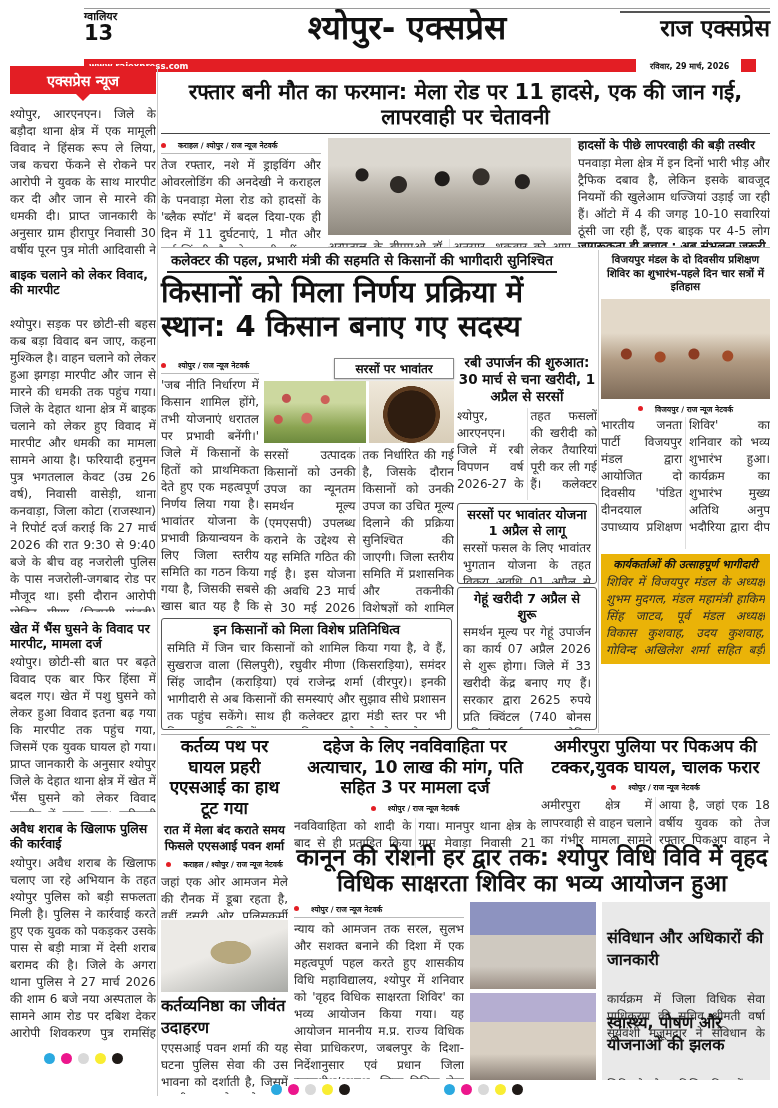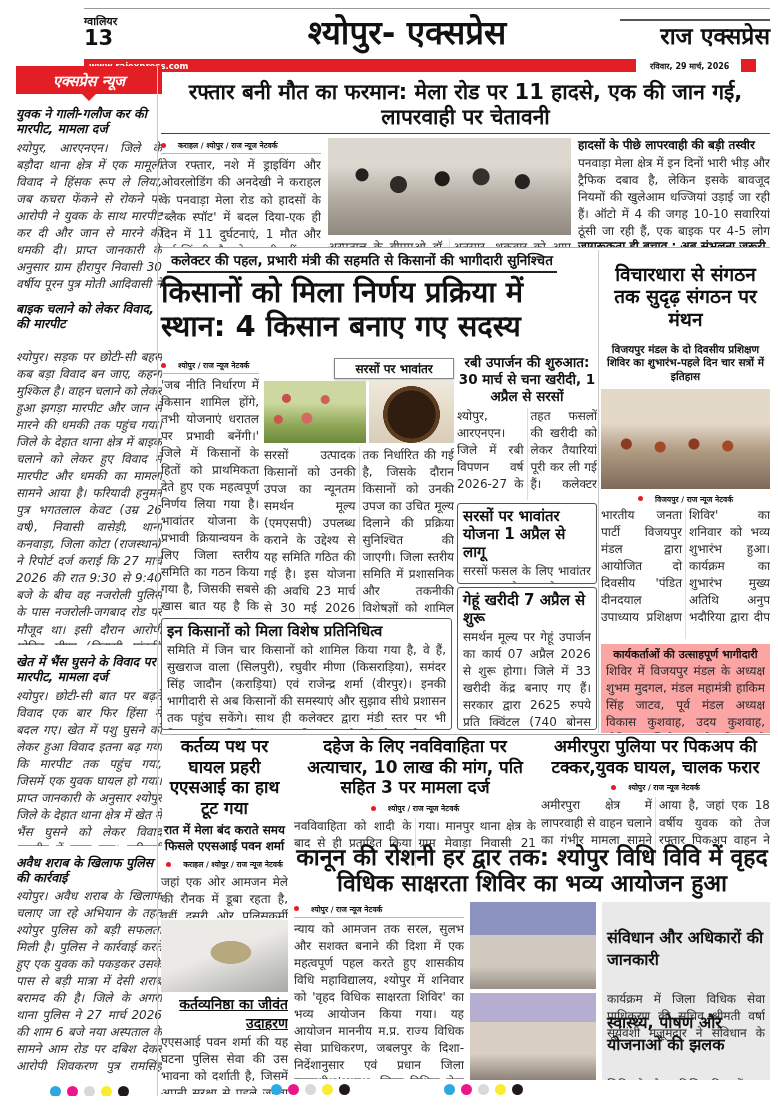--- a/index.html
+++ b/index.html
@@ -36,35 +36,35 @@
     linear-gradient(180deg,#e3d9c9 0 34%,#b09a82 62%,#7d6a58);}
   .ph-hosp{background:
     radial-gradient(ellipse at 55% 45%,#b7a87e 0 20%,transparent 21%),
     linear-gradient(160deg,#eceae6 0 45%,#c6c6c2 75%,#a9aaa6);}
   .ph-event1{background:linear-gradient(180deg,#8d93c0 0 38%,#cfc9c0 38% 74%,#9b8f85);}
   .ph-event2{background:linear-gradient(180deg,#b5aed1 0 33%,#d8cfc2 33% 70%,#8d8278);}
 
   
   .masthead{position:absolute;left:84px;top:8px;width:686px;}
   .mh-topline{border-top:1.5px solid #9a9a9a;margin-bottom:2px;}
-  .mh-row{display:flex;align-items:center;height:44px;}
+  .mh-row{display:flex;align-items:flex-start;height:44px;}
   .mh-left{width:110px;}
   .mh-city{font-size:11px;font-weight:bold;line-height:1;}
   .mh-page{font-size:21px;font-weight:800;line-height:1.05;}
   .mh-title{flex:1;text-align:center;font-size:33px;font-weight:800;line-height:1;padding-bottom:2px;}
   .mh-brand{width:150px;text-align:right;font-size:23px;font-weight:800;line-height:1;
             border-top:2px solid #555;padding-top:4px;}
   .mh-bar{display:flex;align-items:center;margin-top:4px;height:13px;}
   .bar-red{background:var(--red);color:#fff;font-weight:bold;font-size:8.5px;
            flex:0 0 552px;height:13px;display:flex;align-items:center;padding-left:5px;box-sizing:border-box;}
   .bar-date{font-size:8px;font-weight:bold;margin-left:14px;white-space:nowrap;}
   .bar-sq{width:15px;height:13px;background:var(--red);margin-left:12px;}
 
   
-  .sidebar{position:absolute;left:16px;top:66px;width:146px;height:1030px;overflow:hidden;font-style:italic;}
+  .sidebar{position:absolute;left:10px;top:66px;width:146px;height:1030px;overflow:hidden;}
   .badge{position:relative;background:var(--red);color:#fff;font-weight:800;text-align:center;
          font-size:14.5px;padding:4px 0;margin-bottom:12px;}
   .badge:after{content:"";position:absolute;left:50%;top:100%;transform:translateX(-50%);
          border:7px solid transparent;border-top-color:var(--red);}
   .s-art{margin-bottom:9px;}
   .s-art h3{font-size:12.5px;line-height:1.22;font-weight:800;margin:0 0 3px;}
   .sb1{height:152px;} .sb2{height:296px;margin-top:18px;} .sb3{height:158px;} .sb4{height:186px;}
   .dots{display:flex;gap:6px;justify-content:center;align-items:center;}
   .dots i{width:11px;height:11px;border-radius:50%;display:block;}
   .pc{background:#2ba9e0;} .pm{background:#ec168c;} .pg{background:#d9d9d9;} .py{background:#f9ed32;} .pk{background:#1f1a17;}
@@ -97,45 +97,45 @@
   .f-mid{position:absolute;left:103px;top:108px;width:190px;height:254px;}
   .f-label{background:#fff;border:1px solid #888;font-weight:800;font-size:12px;text-align:center;
            padding:1px 0;width:62%;margin-left:auto;box-shadow:0 1px 2px rgba(0,0,0,.25);}
   .f-photos{display:flex;gap:3px;height:62px;margin-top:2px;}
   .f-photos .p1{flex:1.2;} .f-photos .p2{flex:1;}
   .f-midtx{margin-top:4px;height:178px;}
   .f-right{position:absolute;left:296px;top:104px;width:140px;height:146px;overflow:hidden;}
   .f-subhead{font-size:13.5px;font-weight:800;line-height:1.25;text-align:center;margin-bottom:3px;}
   .f-subtx{height:100px;}
   .nbox{border:1px solid #555;border-radius:3px;padding:3px 5px;overflow:hidden;box-sizing:border-box;background:#fff;}
-  .nbox h4{font-size:15px;font-weight:800;margin:0 0 2px;line-height:1.2;}
+  .nbox h4{font-size:13px;font-weight:800;text-align:center;margin:0 0 2px;line-height:1.2;}
   .f-box-mustard{position:absolute;left:296px;top:253px;width:140px;height:81px;}
   .f-box-wheat{position:absolute;left:296px;top:337px;width:140px;height:143px;}
   .f-box-farmers{position:absolute;left:0;top:368px;width:291px;height:112px;}
 
   
   .bjp{position:absolute;left:601px;top:250px;width:169px;height:483px;overflow:hidden;}
   .bjp-head{font-size:19px;font-weight:800;text-align:center;line-height:1.18;}
   .bjp-deck{font-size:10.5px;font-weight:700;text-align:center;line-height:1.3;margin-top:3px;}
   .bjp-photo{height:100px;margin-top:5px;}
   .bjp-byline{justify-content:center;border-bottom:none;margin:3px 0 0;}
   .bjp-body{height:132px;}
-  .graybox{background:#fca5a5;padding:4px 5px;overflow:hidden;}
+  .graybox{background:#eab308;padding:4px 5px;overflow:hidden;font-style:italic;}
   .graybox h4{font-size:11px;font-weight:800;text-align:center;margin:0 0 2px;line-height:1.25;}
   .bjp-box{margin-top:5px;} .bjp-box .tx{height:86px;}
 
   
   .bottom{position:absolute;left:161px;top:736px;width:609px;height:362px;}
   .b-head{font-size:17px;font-weight:800;line-height:1.22;text-align:center;margin:0;}
   .b-asi{position:absolute;left:0;top:0;width:127px;height:358px;overflow:hidden;}
   .asi-deck{font-size:12px;font-weight:700;text-align:center;line-height:1.3;margin-top:4px;}
   .asi-byline{justify-content:center;border-bottom:none;margin:3px 0 2px;}
   .asi-t1{height:44px;}
   .asi-photo{height:72px;margin:2px 0;}
-  .asi-sub{font-size:14px;font-weight:800;text-align:right;margin:2px 0;text-decoration:underline;}
+  .asi-sub{font-size:16px;font-weight:800;text-align:left;margin:2px 0;}
   .asi-t2{height:86px;}
   .b-dowry{position:absolute;left:133px;top:0;width:242px;overflow:hidden;}
   .b-dowry .tx{height:50px;}
   .b-pickup{position:absolute;left:380px;top:0;width:229px;overflow:hidden;}
   .b-pickup .tx{height:62px;}
   .b-law{position:absolute;left:133px;top:108px;width:476px;height:252px;}
   .law-head{font-size:23px;font-weight:800;text-align:center;line-height:1.15;margin:0;}
   .law-row{display:flex;gap:6px;margin-top:5px;height:178px;}
   .law-text{width:170px;flex:none;}
   .law-text .tx{height:158px;}
@@ -165,21 +165,20 @@
       <div class="bar-red">www.rajexpress.com</div>
       <div class="bar-date">रविवार, 29 मार्च, 2026</div>
       <div class="bar-sq"></div>
     </div>
   </header>
 
   <aside class="sidebar">
     <div class="badge">एक्सप्रेस न्यूज</div>
 
     <article class="s-art">
-      <h3>युवक ने गाली-गलौज कर की मारपीट, मामला दर्ज</h3>
       <div class="tx sb1">श्योपुर, आरएनएन। जिले के बड़ौदा थाना क्षेत्र में एक मामूली विवाद ने हिंसक रूप ले लिया, जब कचरा फेंकने से रोकने पर आरोपी ने युवक के साथ मारपीट कर दी और जान से मारने की धमकी दी। प्राप्त जानकारी के अनुसार ग्राम हीरापुर निवासी 30 वर्षीय पूरन पुत्र मोती आदिवासी ने पुलिस में शिकायत दर्ज कराई कि 26 मार्च 2026 की शाम करीब 7 बजे, जब हमने अपने घर के सामने कचरा फेंकने से आरोपी धीरज आदिवासी को रोका, तो वह आक्रामक हो गया। आरोपी ने गंदी-गंदी गालियां देते हुए पूरन के साथ मारपीट की और उसे जान से मारने की धमकी भी दी। घटना के बाद पीड़ित ने थाने पहुंचकर शिकायत दर्ज कराई। पुलिस ने मामले में तत्परता दिखाते हुए आरोपी के खिलाफ बीएनएस की धारा 296(2), 115(2) और 351(2) के तहत प्रकरण दर्ज कर जांच शुरू कर दी है।</div>
     </article>
     <article class="s-art">
       <h3>बाइक चलाने को लेकर विवाद, की मारपीट</h3>
       <div class="tx sb2">श्योपुर। सड़क पर छोटी-सी बहस कब बड़ा विवाद बन जाए, कहना मुश्किल है। वाहन चलाने को लेकर हुआ झगड़ा मारपीट और जान से मारने की धमकी तक पहुंच गया। जिले के देहात थाना क्षेत्र में बाइक चलाने को लेकर हुए विवाद में मारपीट और धमकी का मामला सामने आया है। फरियादी हनुमन पुत्र भगतलाल केवट (उम्र 26 वर्ष), निवासी वासेड़ी, थाना कनवाड़ा, जिला कोटा (राजस्थान) ने रिपोर्ट दर्ज कराई कि 27 मार्च 2026 की रात 9:30 से 9:40 बजे के बीच वह नजरोली पुलिस के पास नजरोली-जगबाद रोड पर मौजूद था। इसी दौरान आरोपी मोहित मीणा (निवासी गांवड़ी) और अभिषेक मीणा (निवासी उतनवाड़, थाना बड़ौदा) ने फरियादी से बाइक चलाने की बात को लेकर विवाद शुरू कर दिया। देखते ही देखते आरोपियों ने गाली-गलौज करते हुए उसके साथ मारपीट कर दी, जिससे उसे चोटें आईं। इतना ही नहीं, आरोपियों ने फरियादी को जान से मारने की धमकी भी दी। घटना के बाद पीड़ित ने पुलिस में शिकायत दर्ज कराई। पुलिस ने 28 मार्च 2026 को रात 12:29 बजे अपराध क्रमांक 71/26 के तहत धारा 115(2), 296(2), 351(2), 3(5) बीएनएस के अंतर्गत मामला दर्ज कर जांच शुरू कर दी है। विवेचना का कार्य प्रधान आरक्षक 312 निलेंद्र सिंह को सौंपा गया है।</div>
     </article>
     <article class="s-art">
       <h3>खेत में भैंस घुसने के विवाद पर मारपीट, मामला दर्ज</h3>
       <div class="tx sb3">श्योपुर। छोटी-सी बात पर बढ़ते विवाद एक बार फिर हिंसा में बदल गए। खेत में पशु घुसने को लेकर हुआ विवाद इतना बढ़ गया कि मारपीट तक पहुंच गया, जिसमें एक युवक घायल हो गया। प्राप्त जानकारी के अनुसार श्योपुर जिले के देहात थाना क्षेत्र में खेत में भैंस घुसने को लेकर विवाद मारपीट में बदल गया। फरियादी रामभरोसा पुत्र उदयराम आदिवासी (उम्र 30 वर्ष), निवासी विरली ने रिपोर्ट दर्ज कराई कि 27 मार्च 2026 को दोपहर करीब 1 बजे वह अपने गांव के नीम वाले खेत पर था। आरोपी महावीर आदिवासी, निवासी नदर, की भैंस उसके गेहूं के खेत में घुस गई। इस बात को लेकर जब फरियादी ने आपत्ति जताई, तो आरोपी ने विवाद करते हुए उसके साथ मारपीट कर दी। पुलिस ने मामले को गंभीरता से लेते हुए 27 मार्च 2026 को शाम 4:40 बजे अपराध क्रमांक 25/26 के तहत धारा 115(2), 392, 117(2) बीएनएस के अंतर्गत मामला दर्ज कर विवेचना प्रारंभ कर दी है। जांच की जिम्मेदारी एसडीआई पूरनमल को सौंपी गई है।</div>
     </article>
@@ -265,21 +264,20 @@
       <div class="tx" style="height:118px;">समर्थन मूल्य पर गेहूं उपार्जन का कार्य 07 अप्रैल 2026 से शुरू होगा। जिले में 33 खरीदी केंद्र बनाए गए हैं। सरकार द्वारा 2625 रुपये प्रति क्विंटल (740 बोनस सहित) समर्थन मूल्य घोषित किया गया है। अब तक जिले के 18,074 किसानों ने गेहूं उपार्जन के लिए पंजीयन कराया है। प्रशासन ने किसानों से अपील की है कि वे निर्धारित तिथियों पर ही अपने नजदीकी केंद्र पर उपज लेकर पहुंचे। पंजीयन और आवश्यक दस्तावेज साथ रखें। एफएक्यू मानकों के अनुसार साफ-सुथरी उपज लाएं। रबी फसलों की खरीदी के लिए तय समय-सारणी से किसानों को अपनी उपज बेचने में सुविधा मिलेगी और समर्थन मूल्य व भावांतर योजना का लाभ सुनिश्चित होगा। समय पर खरीदी, सही मूल्य-किसानों की समृद्धि की यही कुंजी है।</div>
     </div>
 
     <div class="nbox f-box-farmers">
       <h4>इन किसानों को मिला विशेष प्रतिनिधित्व</h4>
       <div class="tx" style="height:88px;">समिति में जिन चार किसानों को शामिल किया गया है, वे हैं, सुखराज वाला (सिलपुरी), रघुवीर मीणा (किसराड़िया), समंदर सिंह जादौन (कराड़िया) एवं राजेन्द्र शर्मा (वीरपुर)। इनकी भागीदारी से अब किसानों की समस्याएं और सुझाव सीधे प्रशासन तक पहुंच सकेंगे। साथ ही कलेक्टर द्वारा मंडी स्तर पर भी क्रियान्वयन समितियों का गठन किया गया है, जो योजना के तहत खरीदी, भुगतान एवं अन्य कार्यों की जिम्मेदारी संभालेंगी। जिससे श्योपुर एवं बड़ौदा और विजयपुर के लिए अलग-अलग समितियां गठित की गई हैं। इन समितियों में कृषि, सहकारिता और आपूर्ति विभाग के अधिकारी शामिल किए गए हैं। यह पहल दर्शाती है कि प्रशासन अब केवल योजनाएं बनाने तक सीमित नहीं, बल्कि किसानों को निर्णय प्रक्रिया में भागीदार बनाकर बेहतर क्रियान्वयन सुनिश्चित कर रहा है।</div>
     </div>
   </section>
 
   <section class="bjp">
-    <h1 class="bjp-head">विचारधारा से संगठन तक सुदृढ़ संगठन पर मंथन</h1>
     <div class="bjp-deck">विजयपुर मंडल के दो दिवसीय प्रशिक्षण शिविर का शुभारंभ-पहले दिन चार सत्रों में इतिहास</div>
     <div class="photo ph-dais bjp-photo"></div>
     <div class="byline bjp-byline">
       <span class="dot"></span>
       <span>विजयपुर / राज न्यूज नेटवर्क</span>
     </div>
     <div class="tx cols2 bjp-body">भारतीय जनता पार्टी विजयपुर मंडल द्वारा आयोजित दो दिवसीय 'पंडित दीनदयाल उपाध्याय प्रशिक्षण शिविर' का शनिवार को भव्य शुभारंभ हुआ। कार्यक्रम का शुभारंभ मुख्य अतिथि अनुप भदौरिया द्वारा दीप प्रज्वलन एवं पंडित दीनदयाल उपाध्याय तथा डॉ. श्यामा प्रसाद मुखर्जी के चित्रों पर माल्यार्पण कर किया गया। प्रथम दिवस: चार सत्रों में वैचारिक मंथन : प्रशिक्षण शिविर के पहले दिन कुल चार सत्र आयोजित किए गए, जिनमें भाजपा की विचारधारा, इतिहास और संगठनात्मक विकास से जुड़े विषयों पर चर्चा की गई। सत्र की अध्यक्षता श्री कैलाश मित्तलिया ने की। उन्होंने बताया कि भाजपा का मूल उद्देश्य 'अंत्योदय के सिद्धांत पर अंतिम व्यक्ति तक विकास पहुंचाना' है। द्वितीय सत्र के मुख्य वक्ता पूर्व मंत्री रामनिवास रावत रहे, जिन्होंने प्रदेश सरकार की विभिन्न जनकल्याणकारी योजनाओं की जानकारी दी। सत्र की अध्यक्षता अशोक गुप्ता ने की। उन्होंने कार्यकर्ताओं से योजनाओं को जन-जन तक पहुंचाने का आह्वान किया। तृतीय सत्र के मुख्य वक्ता पूर्व विधायक बाबूलाल मेवरा ने संगठन की कार्यपद्धति, अनुशासन और टीम वर्क के महत्व पर प्रकाश डाला। जिला महामंत्री अरविंद सिंह जादौन ने बूथ प्रबंधन, संगठन विस्तार एवं 'मन की बात' जैसे संवाद कार्यक्रमों की महत्ता पर प्रकाश डाला।</div>
     <div class="graybox bjp-box">
       <h4>कार्यकर्ताओं की उत्साहपूर्ण भागीदारी</h4>
       <div class="tx">शिविर में विजयपुर मंडल के अध्यक्ष शुभम मुदगल, मंडल महामंत्री हाकिम सिंह जाटव, पूर्व मंडल अध्यक्ष विकास कुशवाह, उदय कुशवाह, गोविन्द अखिलेश शर्मा सहित बड़ी संख्या में कार्यकर्ता उपस्थित रहे। सभी ने सक्रिय भागीदारी करते हुए संगठन को मजबूत बनाने का संकल्प लिया। प्रशिक्षण शिविर का प्रथम दिवस कार्यकर्ताओं के लिए न केवल ज्ञानवर्धक रहा, बल्कि संगठनात्मक ऊर्जा और वैचारिक स्पष्टता का भी माध्यम बना।</div>

